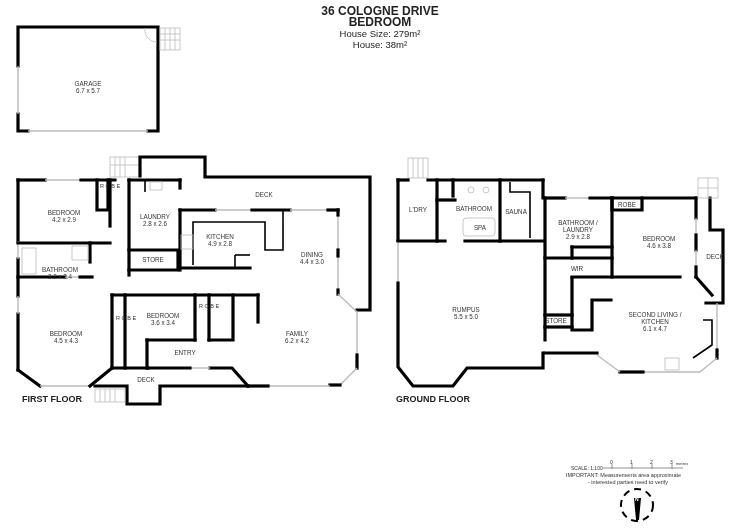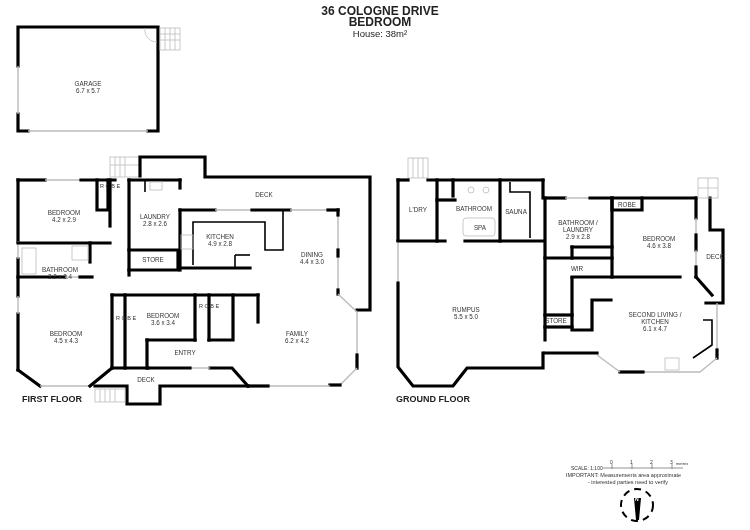--- a/index.html
+++ b/index.html
@@ -15,20 +15,21 @@
   .rl { font-family:"Liberation Sans", sans-serif; font-size:6.3px; fill:#333; text-anchor:middle; }
   .fl { font-family:"Liberation Sans", sans-serif; font-size:9px; font-weight:bold; fill:#222; }
   .sm { font-family:"Liberation Sans", sans-serif; font-size:6px; fill:#333; }
 </style>
 </head>
 <body>
 
 <div class="title">
   <div class="t1">36 COLOGNE DRIVE</div>
   <div class="t1">BEDROOM</div>
+  <div class="t2">House Size: 279m²</div>
   <div class="t2">House: 38m²</div>
 </div>
 
 <svg width="750" height="530" viewBox="0 0 750 530">
 
   <g>
     <polyline class="wall" points="18,66 18,27 158,27 158,131 148,131"></polyline>
     <polyline class="wall" points="18,114 18,131 28,131"></polyline>
     <line class="win" x1="18" y1="66" x2="18" y2="114"></line>
     <line class="win" x1="28" y1="131" x2="148" y2="131"></line>

